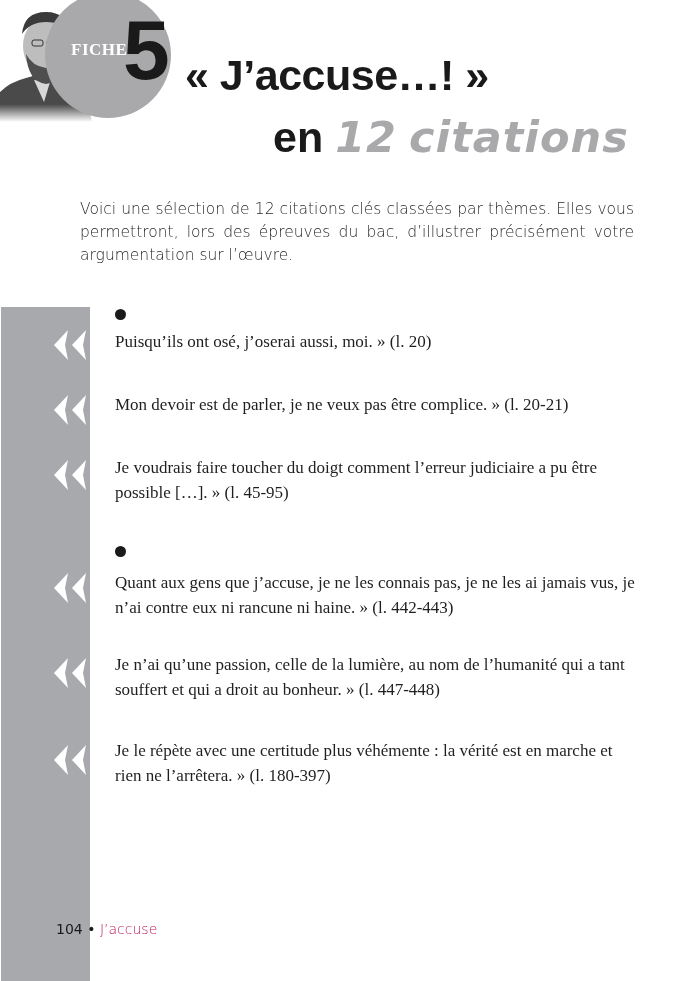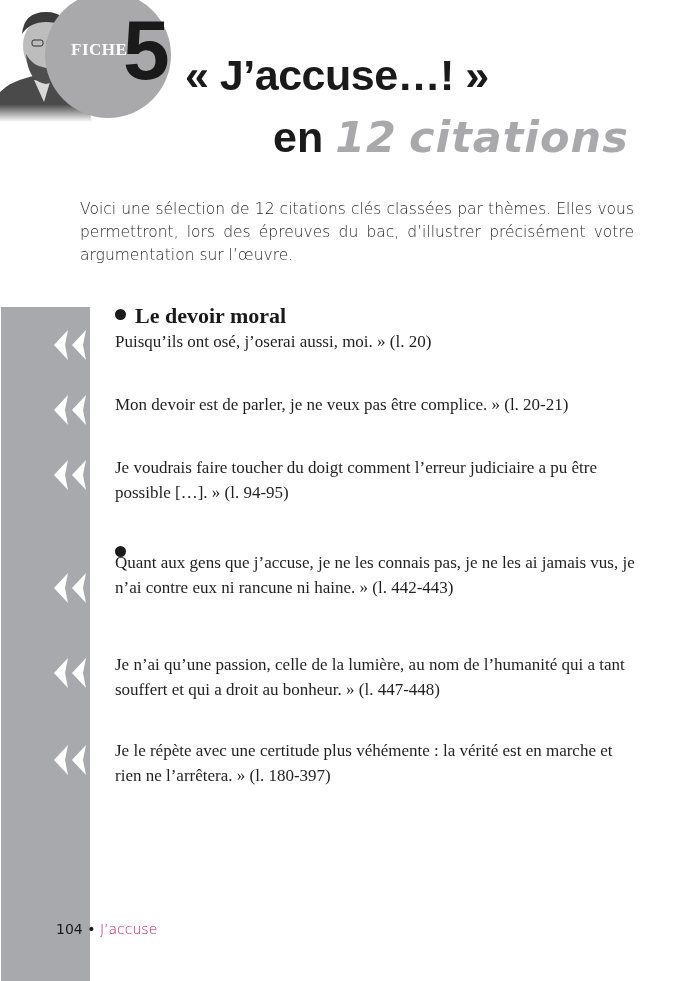--- a/index.html
+++ b/index.html
@@ -117,30 +117,30 @@
     <path d="M18 2 L4 17 L18 32 L15 17 Z M36 2 L22 17 L36 32 L33 17 Z" fill="#ffffff"></path>
   </svg>
 <svg class="guillemet" style="top:656px" viewBox="0 0 40 34">
     <path d="M18 2 L4 17 L18 32 L15 17 Z M36 2 L22 17 L36 32 L33 17 Z" fill="#ffffff"></path>
   </svg>
 <svg class="guillemet" style="top:743px" viewBox="0 0 40 34">
     <path d="M18 2 L4 17 L18 32 L15 17 Z M36 2 L22 17 L36 32 L33 17 Z" fill="#ffffff"></path>
   </svg>
 
 <div class="section-heading" style="top:303px">
-  <span class="dot"></span><span>Le devoir moral</span>
+  <span class="dot"></span>
 </div>
 <div class="quote" style="top:329px">Puisqu’ils ont osé, j’oserai aussi, moi. » (l. 20)</div>
 <div class="quote" style="top:392px">Mon devoir est de parler, je ne veux pas être complice. » (l. 20-21)</div>
-<div class="quote" style="top:455px">Je voudrais faire toucher du doigt comment l’erreur judiciaire a pu être possible […]. » (l. 94-95)</div>
+<div class="quote" style="top:455px">Je voudrais faire toucher du doigt comment l’erreur judiciaire a pu être possible […]. » (l. 45-95)</div>
 
 <div class="section-heading" style="top:540px">
   <span class="dot"></span>
 </div>
-<div class="quote" style="top:550px">Quant aux gens que j’accuse, je ne les connais pas, je ne les ai jamais vus, je n’ai contre eux ni rancune ni haine. » (l. 442-443)</div>
+<div class="quote" style="top:570px">Quant aux gens que j’accuse, je ne les connais pas, je ne les ai jamais vus, je n’ai contre eux ni rancune ni haine. » (l. 442-443)</div>
 <div class="quote" style="top:652px">Je n’ai qu’une passion, celle de la lumière, au nom de l’humanité qui a tant souffert et qui a droit au bonheur. » (l. 447-448)</div>
 <div class="quote" style="top:738px">Je le répète avec une certitude plus véhémente : la vérité est en marche et rien ne l’arrêtera. » (l. 180-397)</div>
 
 <div class="footer">
   <span>104</span>
   <span>•</span>
   <span class="book">J’accuse</span>
 </div>
 
 </body></html>

